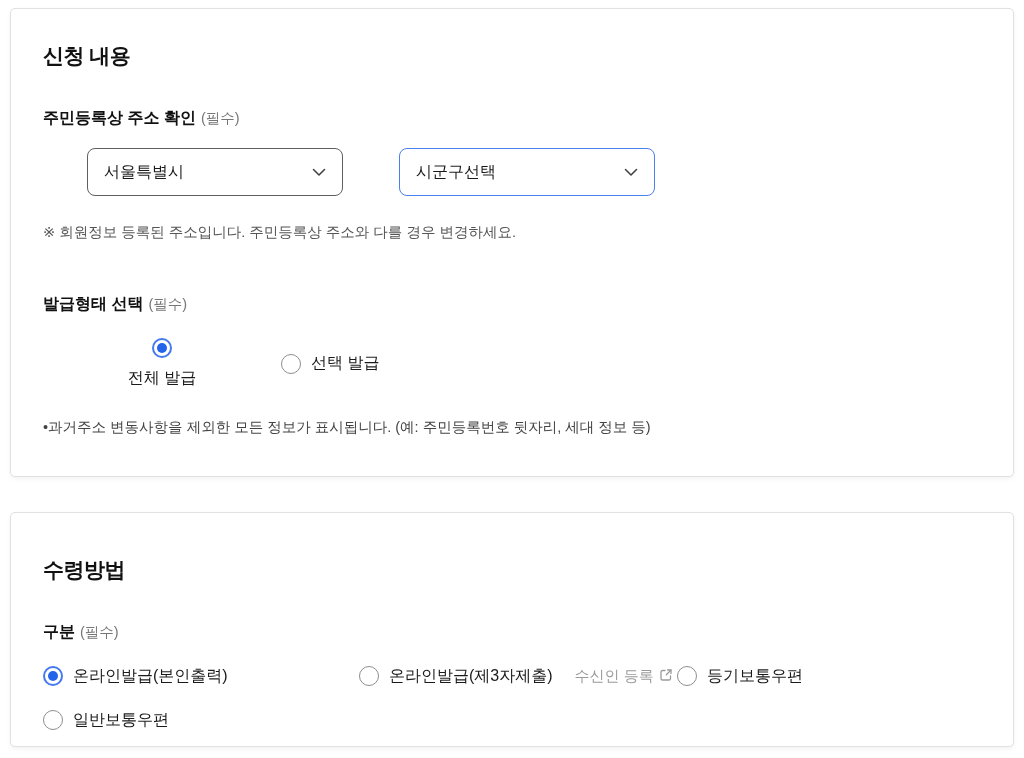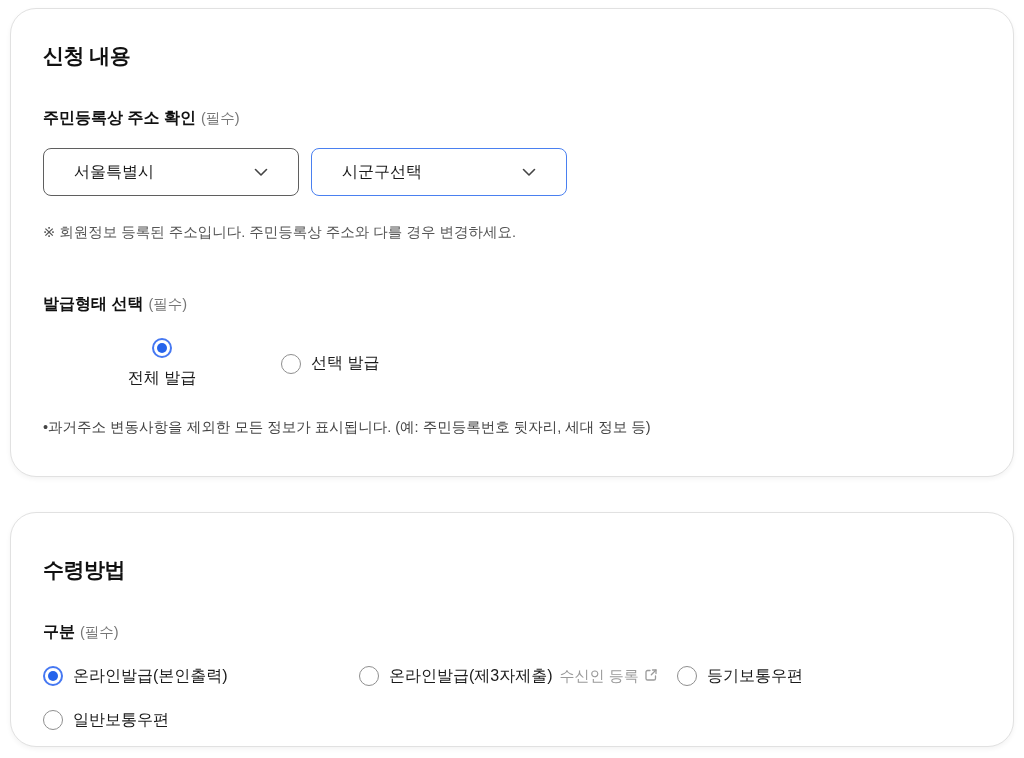--- a/index.html
+++ b/index.html
@@ -7,41 +7,42 @@
   body {
     width:1024px; height:758px;
     background:#ffffff;
     font-family:"Liberation Sans","DejaVu Sans",sans-serif;
     color:#1a1a1a;
     padding:8px 10px;
   }
   .card {
     background:#fff;
     border:1px solid #e1e1e1;
-    border-radius:26px;
+    border-radius:5px;
     padding:30px 32px 38px;
     box-shadow:0 2px 5px rgba(0,0,0,0.05);
   }
   .card--receive { margin-top:35px; padding-bottom:16px; }
   .card-title {
     font-size:21px; font-weight:700; color:#111;
     letter-spacing:-0.5px; margin:4px 0 0; line-height:1.2;
   }
   .card--receive .card-title { margin-top:14px; }
   .field-label {
     margin-top:40px; font-size:16px; font-weight:700; color:#111; line-height:1.25;
   }
   .req { font-weight:400; font-size:14.5px; color:#767676; margin-left:5px; }
   .select-row { display:flex; gap:12px; margin-top:20px; }
   .select {
     width:256px; height:48px;
     border:1px solid #5f5f5f; border-radius:8px;
     display:flex; align-items:center; justify-content:space-between;
-    padding:0 30px; font-size:16px; color:#1a1a1a; background:#fff;
+    padding:0 16px; font-size:16px; color:#1a1a1a; background:#fff;
     cursor:pointer;
+    margin-left:44px;
   }
   .select--focused { border:1.5px solid #4a80f0; }
   .chev { display:block; color:#444; }
   .note { margin-top:26px; font-size:14.5px; color:#555; line-height:1.4; }
   .note--bullet { margin-top:28px; color:#444; }
   .radio-flex { display:flex; margin-top:24px; align-items:center; }
   .radio-flex .w238 { width:238px;flex-direction:column; }
   .radio-grid {
     display:grid; grid-template-columns:316px 318px 1fr;
     row-gap:23px; margin-top:24px; align-items:center;
@@ -51,21 +52,21 @@
     font-size:16px; color:#1a1a1a; cursor:pointer; line-height:1.3;
   }
   .radio-circle {
     width:20px; height:20px; border-radius:50%;
     border:1.5px solid #8f8f8f; background:#fff;
     flex:none; display:flex; align-items:center; justify-content:center;
   }
   .radio-circle.on { border:2px solid #4678f2; }
   .radio-dot { width:10px; height:10px; border-radius:50%; background:#2563eb; }
   .link-sub {
-    color:#9a9a9a; font-size:15px; margin-left:7px;
+    color:#9a9a9a; font-size:15px; margin-left:22px;
     display:inline-flex; align-items:center; gap:5px; cursor:pointer;
   }
   .ext-icon { display:block; color:#9a9a9a; }
 </style>
 </head>
 <body>
 
 <div>
 
   <section class="card">

